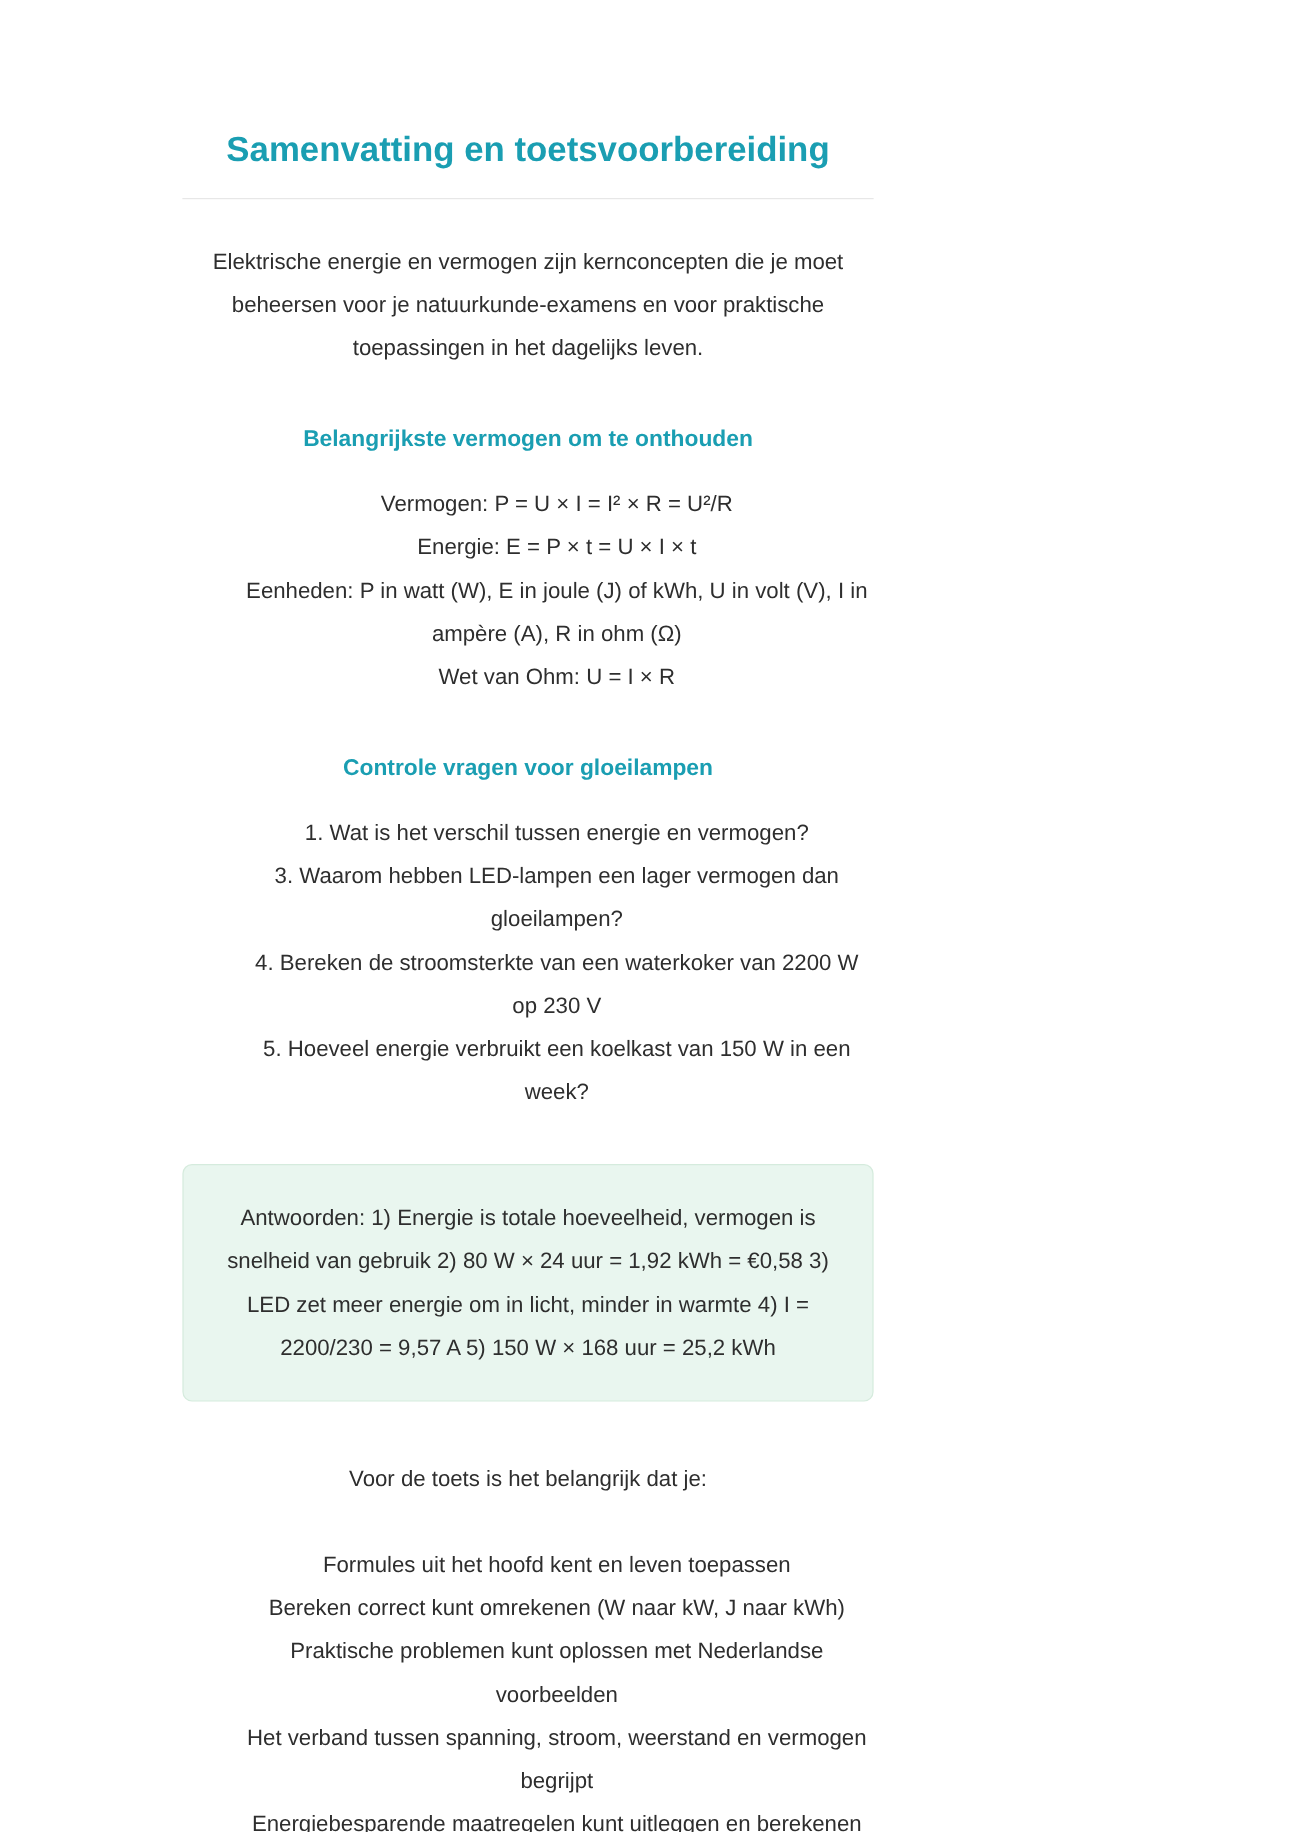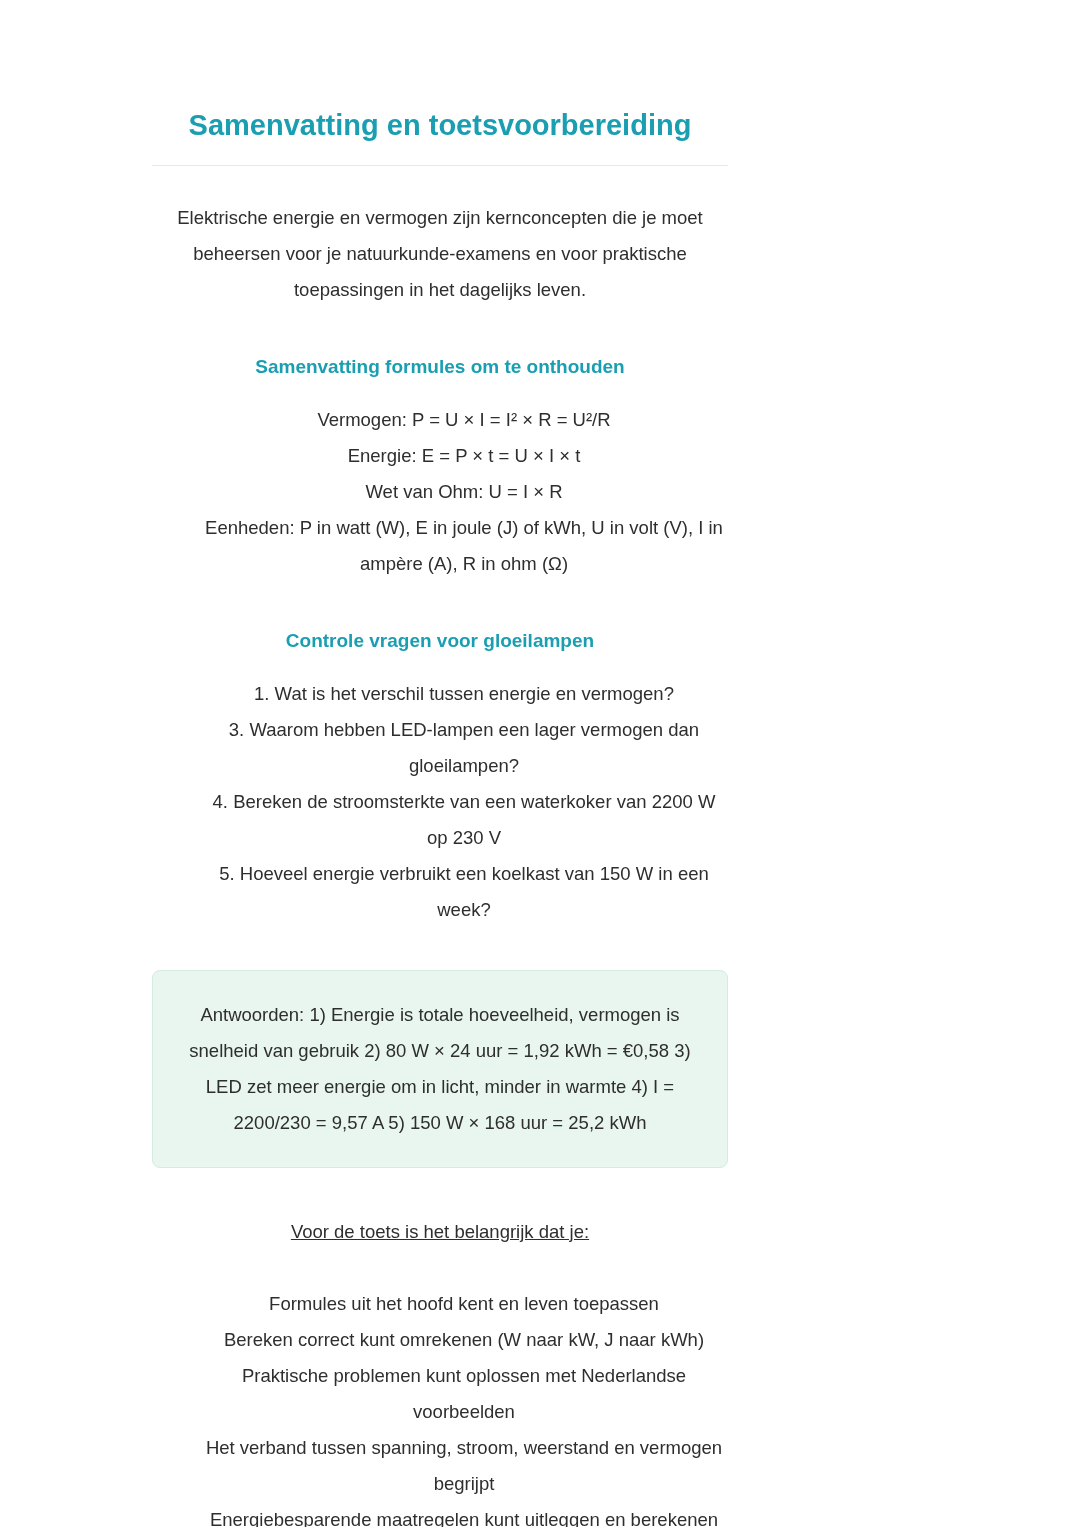--- a/index.html
+++ b/index.html
@@ -47,38 +47,38 @@
   }
   .answers-box {
     background: #e9f6ef;
     border: 1px solid #d5ebdd;
     border-radius: 8px;
     padding: 26px 30px;
     margin-top: 42px;
     margin-bottom: 46px;
   }
   .answers-box .body-text { color: #2e2e2e; }
-  .exam-intro { margin-bottom: 36px; text-decoration: underline; }
+  .exam-intro { margin-bottom: 36px; }
 </style>
 </head>
 <body>
 
 <div class="page">
 
   <h1 class="page-title">Samenvatting en toetsvoorbereiding</h1>
 
   <p class="body-text">Elektrische energie en vermogen zijn kernconcepten die je moet beheersen voor je natuurkunde-examens en voor praktische toepassingen in het dagelijks leven.</p>
 
-  <h2 class="section-heading">Samenvatting formules om te onthouden</h2>
+  <h2 class="section-heading">Belangrijkste vermogen om te onthouden</h2>
 
   <div class="line-list">
     <div class="line">Vermogen: P = U × I = I² × R = U²/R</div>
     <div class="line">Energie: E = P × t = U × I × t</div>
+    <div class="line">Eenheden: P in watt (W), E in joule (J) of kWh, U in volt (V), I in ampère (A), R in ohm (Ω)</div>
     <div class="line">Wet van Ohm: U = I × R</div>
-    <div class="line">Eenheden: P in watt (W), E in joule (J) of kWh, U in volt (V), I in ampère (A), R in ohm (Ω)</div>
   </div>
 
   <h2 class="section-heading">Controle vragen voor gloeilampen</h2>
 
   <div class="line-list">
     <div class="line">1. Wat is het verschil tussen energie en vermogen?</div>
     <div class="line">3. Waarom hebben LED-lampen een lager vermogen dan gloeilampen?</div>
     <div class="line">4. Bereken de stroomsterkte van een waterkoker van 2200 W op 230 V</div>
     <div class="line">5. Hoeveel energie verbruikt een koelkast van 150 W in een week?</div>
   </div>

